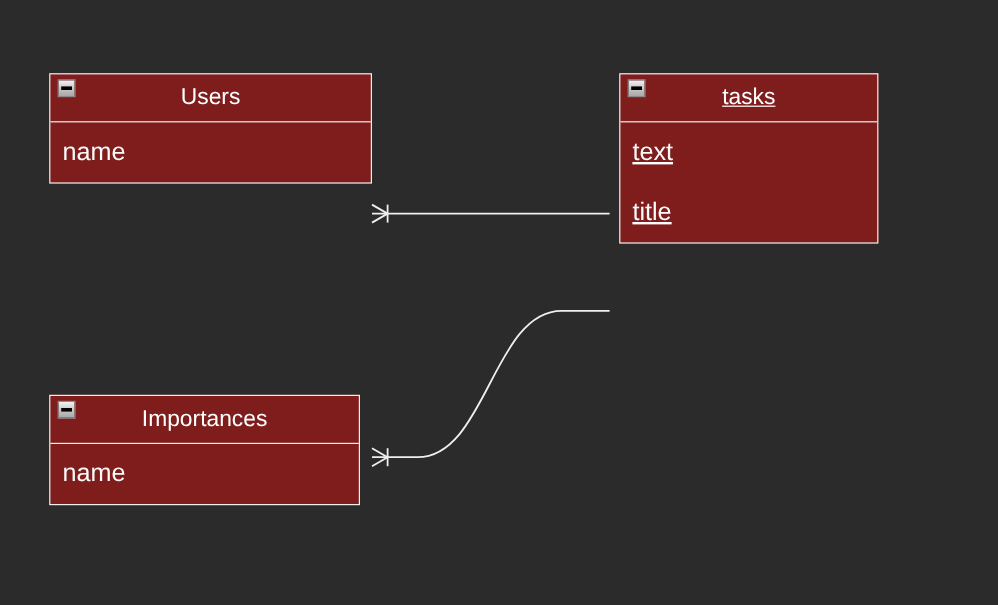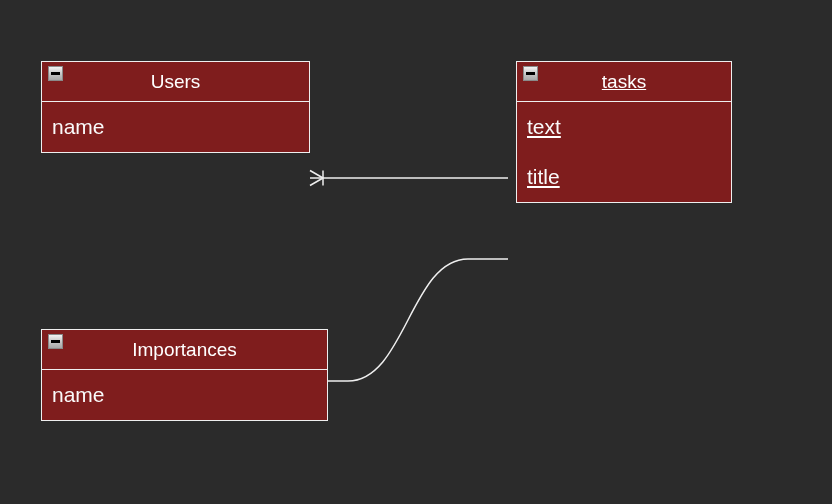--- a/index.html
+++ b/index.html
@@ -61,21 +61,21 @@
   .er-table .row {
     height: 50px;
     line-height: 50px;
     padding-left: 10px;
     font-size: 21px;
     color: #fafafa;
     white-space: nowrap;
   }
   #users-table   { left: 41px;  top: 61px;  width: 269px; }
   #tasks-table   { left: 516px; top: 61px;  width: 216px; text-decoration: underline; }
-  #importances-table { left: 41px; top: 329px; width: 287px; }
+  #importances-table { left: 41px; top: 329px; width: 259px; }
   #importances-table .header { height: 40px; }
   .edges-overlay {
     position: absolute;
     left: 0;
     top: 0;
     width: 832px;
     height: 504px;
   }
 </style>
 </head>

